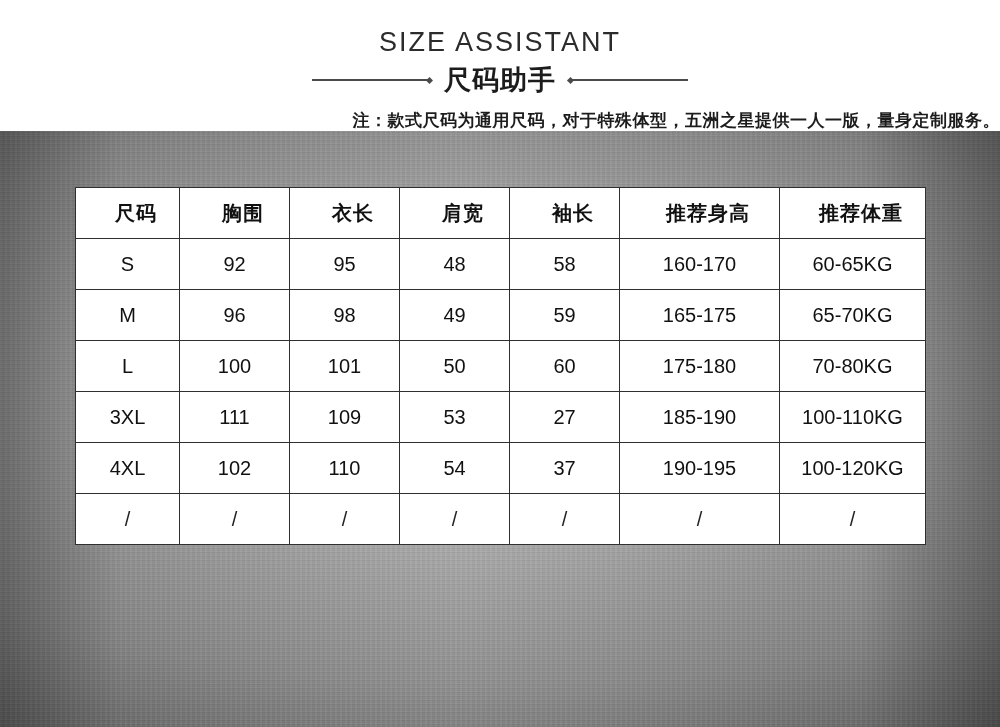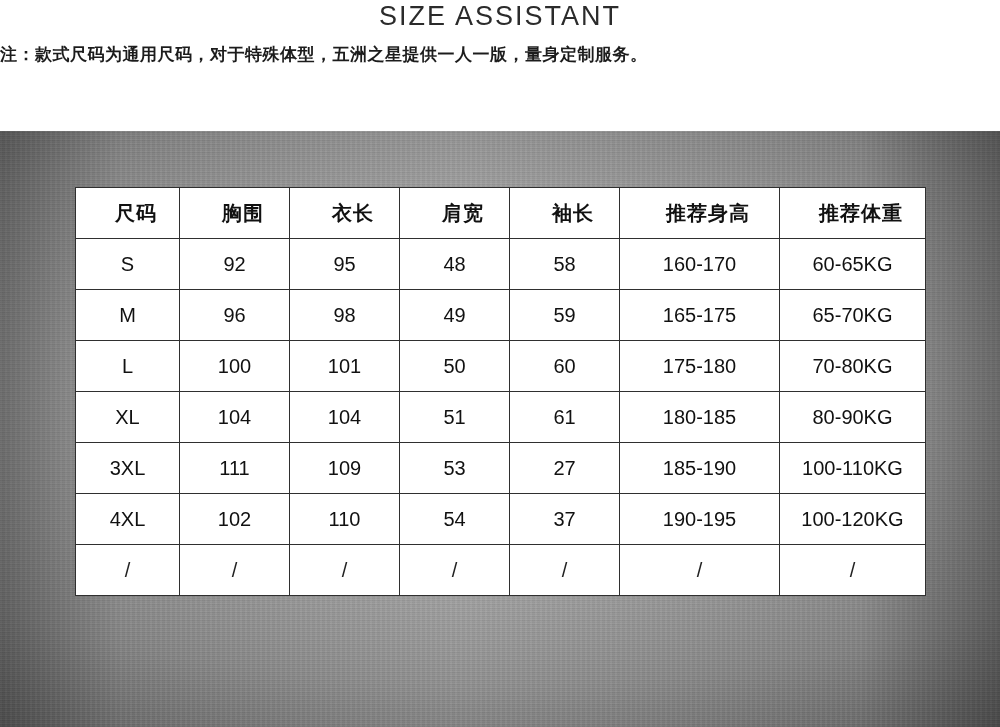--- a/index.html
+++ b/index.html
@@ -20,21 +20,21 @@
     background: #ffffff;
   }
 
   
   .header {
     position: relative;
     width: 1000px;
     height: 131px;
     background: #ffffff;
     box-sizing: border-box;
-    padding-top: 0;
+    padding-top: 26px;
   }
   .title-en {
     text-align: center;
     font-size: 27px;
     letter-spacing: 2px;
     color: #2b2b2b;
     font-family: "Liberation Sans", sans-serif;
     font-weight: 400;
     line-height: 32px;
   }
@@ -67,21 +67,21 @@
     top: -3px;
     width: 5px;
     height: 5px;
     background: #4a4a4a;
     transform: rotate(45deg);
   }
   .rule.left::after { right: -2px; }
   .rule.right::after { left: -2px; }
 
   .note {
-    text-align: left;
+    text-align: right;
     font-size: 17px;
     font-weight: bold;
     color: #1c1c1c;
     font-family: "DejaVu Sans", sans-serif;
     margin-top: 11px;
     letter-spacing: 0.5px;
   }
 
   
   .metal {
@@ -171,20 +171,25 @@
   .col-height { width: 160px; }
   .col-weight { width: 146px; }
 </style>
 </head>
 <body>
 
 <div class="page">
 
   <div class="header">
     <div class="title-en">SIZE ASSISTANT</div>
+    <div class="title-cn-wrap">
+      <span class="rule left"></span>
+      <span class="title-cn">尺码助手</span>
+      <span class="rule right"></span>
+    </div>
     <div class="note">注：款式尺码为通用尺码，对于特殊体型，五洲之星提供一人一版，量身定制服务。</div>
   </div>
 
   <div class="metal">
     <div class="table-wrap">
       <table class="size-table">
         <colgroup>
           <col class="col-size">
           <col class="col-chest">
           <col class="col-length">
@@ -226,29 +231,20 @@
           <tr>
             <td>L</td>
             <td>100</td>
             <td>101</td>
             <td>50</td>
             <td>60</td>
             <td>175-180</td>
             <td>70-80KG</td>
           </tr>
           <tr>
-            <td>XL</td>
-            <td>104</td>
-            <td>104</td>
-            <td>51</td>
-            <td>61</td>
-            <td>180-185</td>
-            <td>80-90KG</td>
-          </tr>
-          <tr>
             <td>3XL</td>
             <td>111</td>
             <td>109</td>
             <td>53</td>
             <td>27</td>
             <td>185-190</td>
             <td>100-110KG</td>
           </tr>
           <tr>
             <td>4XL</td>

